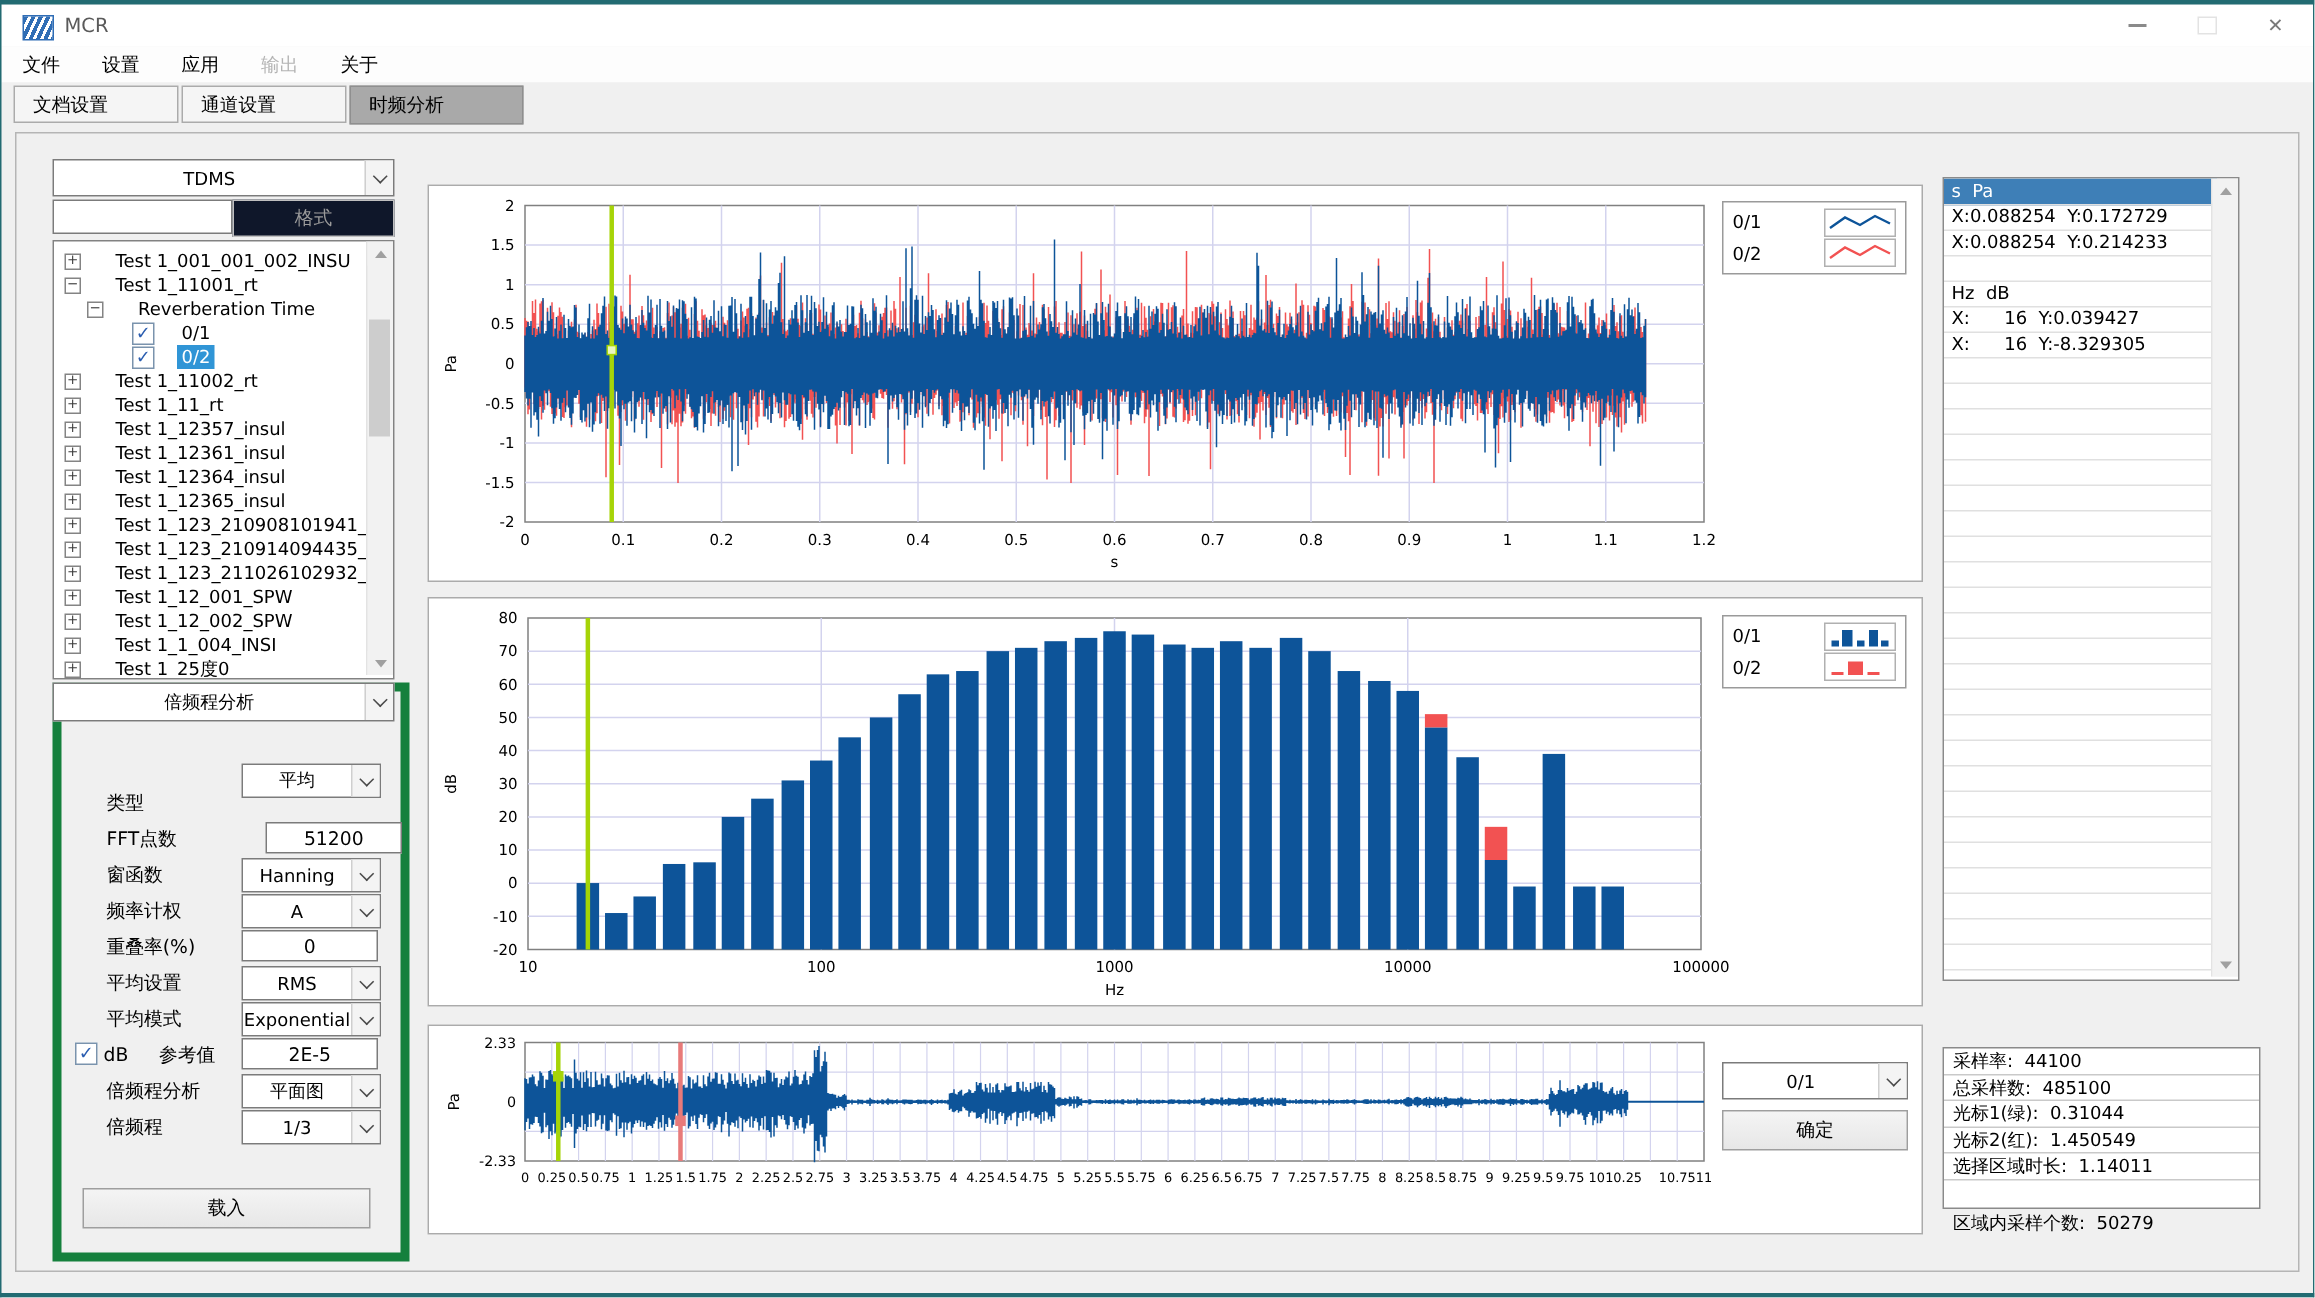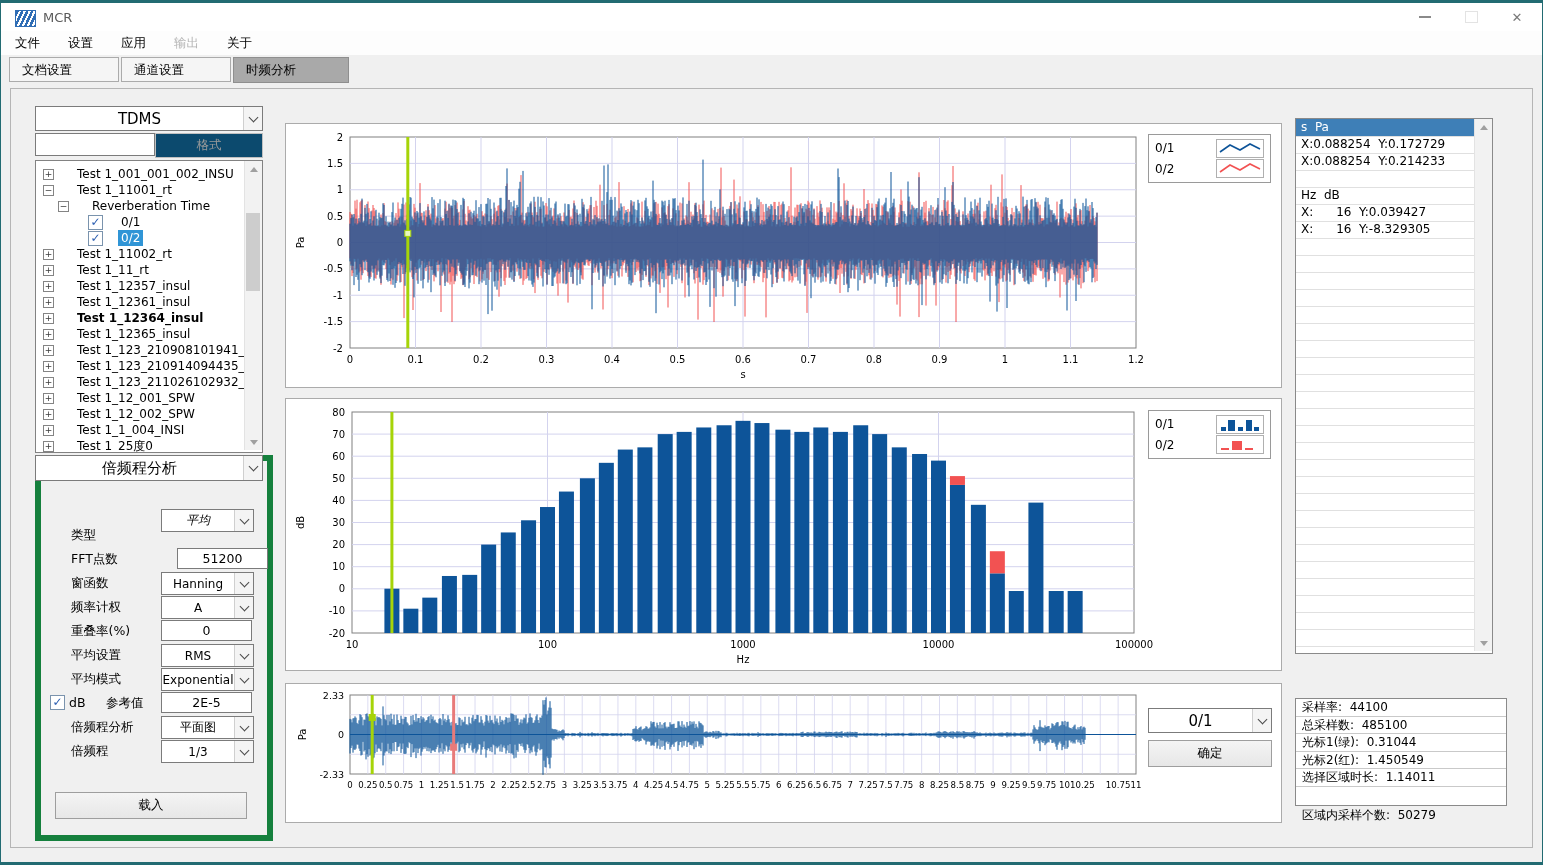--- a/index.html
+++ b/index.html
@@ -25,30 +25,30 @@
   .menu-item.disabled{color:#b4b4b4;}
   .tabbar{position:absolute;left:1px;top:55px;width:1541px;height:26px;background:#f0f0f0;}
   .tab{position:absolute;top:2px;height:23px;line-height:23px;padding:0 12px;
     background:#f5f5f5;border:1px solid #ababab;font-size:12.5px;}
   .tab.active{background:#a9a9a9;border-color:#8f8f8f;height:24px;}
   
   .groupbox{position:absolute;left:10px;top:88px;width:1521px;height:758px;
     border:1px solid #b5b5b5;background:#f0f0f0;}
   
   .combo{position:absolute;background:#fff;border:1px solid #7b7b7b;display:flex;align-items:center;}
-  .combo .txt{flex:1;text-align:center;font-size:15px;overflow:hidden;white-space:nowrap;}
+  .combo .txt{flex:1;text-align:center;font-size:12px;overflow:hidden;white-space:nowrap;}
   .combo .arrowbox{width:18px;align-self:stretch;background:#f4f4f4;border-left:1px solid #cfcfcf;
     display:flex;align-items:center;justify-content:center;}
   .chev{width:6px;height:6px;border-right:1.4px solid #4a4a4a;border-bottom:1.4px solid #4a4a4a;
     transform:rotate(45deg);margin-top:-3px;}
   .textinput{position:absolute;background:#fff;border:1px solid #7b7b7b;font-size:12.5px;
     text-align:center;font-family:inherit;padding:0;}
   .btn{position:absolute;background:linear-gradient(#f4f4f4,#e7e7e7);border:1px solid #9e9e9e;
     font-size:12.5px;text-align:center;display:flex;align-items:center;justify-content:center;}
-  .btn.disabled{color:#9a9a9a;background:#0c4a6e;border-color:#c0c0c0;}
+  .btn.disabled{color:#9a9a9a;background:#0f172a;border-color:#c0c0c0;}
   
   .treebox{position:absolute;left:35px;top:160px;width:226px;height:291px;background:#fff;
     border:1px solid #828282;overflow:hidden;}
   .tree-row{position:absolute;left:0;width:100%;height:16px;line-height:16px;font-size:12px;white-space:nowrap;}
   .expander{position:absolute;top:3px;width:9px;height:9px;border:1px solid #848484;background:#fff;
     font-size:9px;line-height:8px;text-align:center;color:#3a3a3a;}
   .cb{position:absolute;top:1px;width:13px;height:13px;border:1px solid #7a93ad;background:#fff;
     color:#2a5db0;font-size:12px;line-height:12px;text-align:center;font-weight:bold;}
   .tree-label{position:absolute;top:0;padding:0 3px;}
   .tree-label.selected{background:#3095d6;color:#fff;}
@@ -150,21 +150,21 @@
     <div class="tree-row" style="top: 117px;">
       <div class="expander" style="left: 7px;">+</div>
       <div class="tree-label" style="left: 38px;">Test 1_12357_insul</div>
     </div>
     <div class="tree-row" style="top: 133px;">
       <div class="expander" style="left: 7px;">+</div>
       <div class="tree-label" style="left: 38px;">Test 1_12361_insul</div>
     </div>
     <div class="tree-row" style="top: 149px;">
       <div class="expander" style="left: 7px;">+</div>
-      <div class="tree-label" style="left: 38px; font-weight: bold;">Test 1_12364_insul</div>
+      <div class="tree-label" style="left: 38px;">Test 1_12364_insul</div>
     </div>
     <div class="tree-row" style="top: 165px;">
       <div class="expander" style="left: 7px;">+</div>
       <div class="tree-label" style="left: 38px;">Test 1_12365_insul</div>
     </div>
     <div class="tree-row" style="top: 181px;">
       <div class="expander" style="left: 7px;">+</div>
       <div class="tree-label" style="left: 38px;">Test 1_123_210908101941_spw</div>
     </div>
     <div class="tree-row" style="top: 197px;">
@@ -203,21 +203,21 @@
   </div>
 
 <div class="combo" style="left:35px;top:455px;width:226px;height:24px;z-index:2;">
   <span class="txt">倍频程分析</span>
   <span class="arrowbox">
       <span class="chev"></span>
     </span>
 </div>
 <div class="formbox" id="formbox">
     <div class="form-label" style="left: 30px; top: 66px;">类型</div>
-    <div class="combo" style="left: 120px; top: 48px; width: 91px; height: 21px; font-style: italic;">
+    <div class="combo" style="left: 120px; top: 48px; width: 91px; height: 21px;">
       <span class="txt" style="font-size: 12px;">平均</span>
       <span class="arrowbox">
         <span class="chev"></span>
       </span>
     </div>
     <div class="form-label" style="left: 30px; top: 90px;">FFT点数</div>
     <input class="textinput" value="51200" style="left: 136px; top: 87px; width: 89px; height: 19px; position: absolute;">
     <div class="form-label" style="left: 30px; top: 114px;">窗函数</div>
     <div class="combo" style="left: 120px; top: 111px; width: 91px; height: 21px;">
       <span class="txt" style="font-size: 12px;">Hanning</span>

